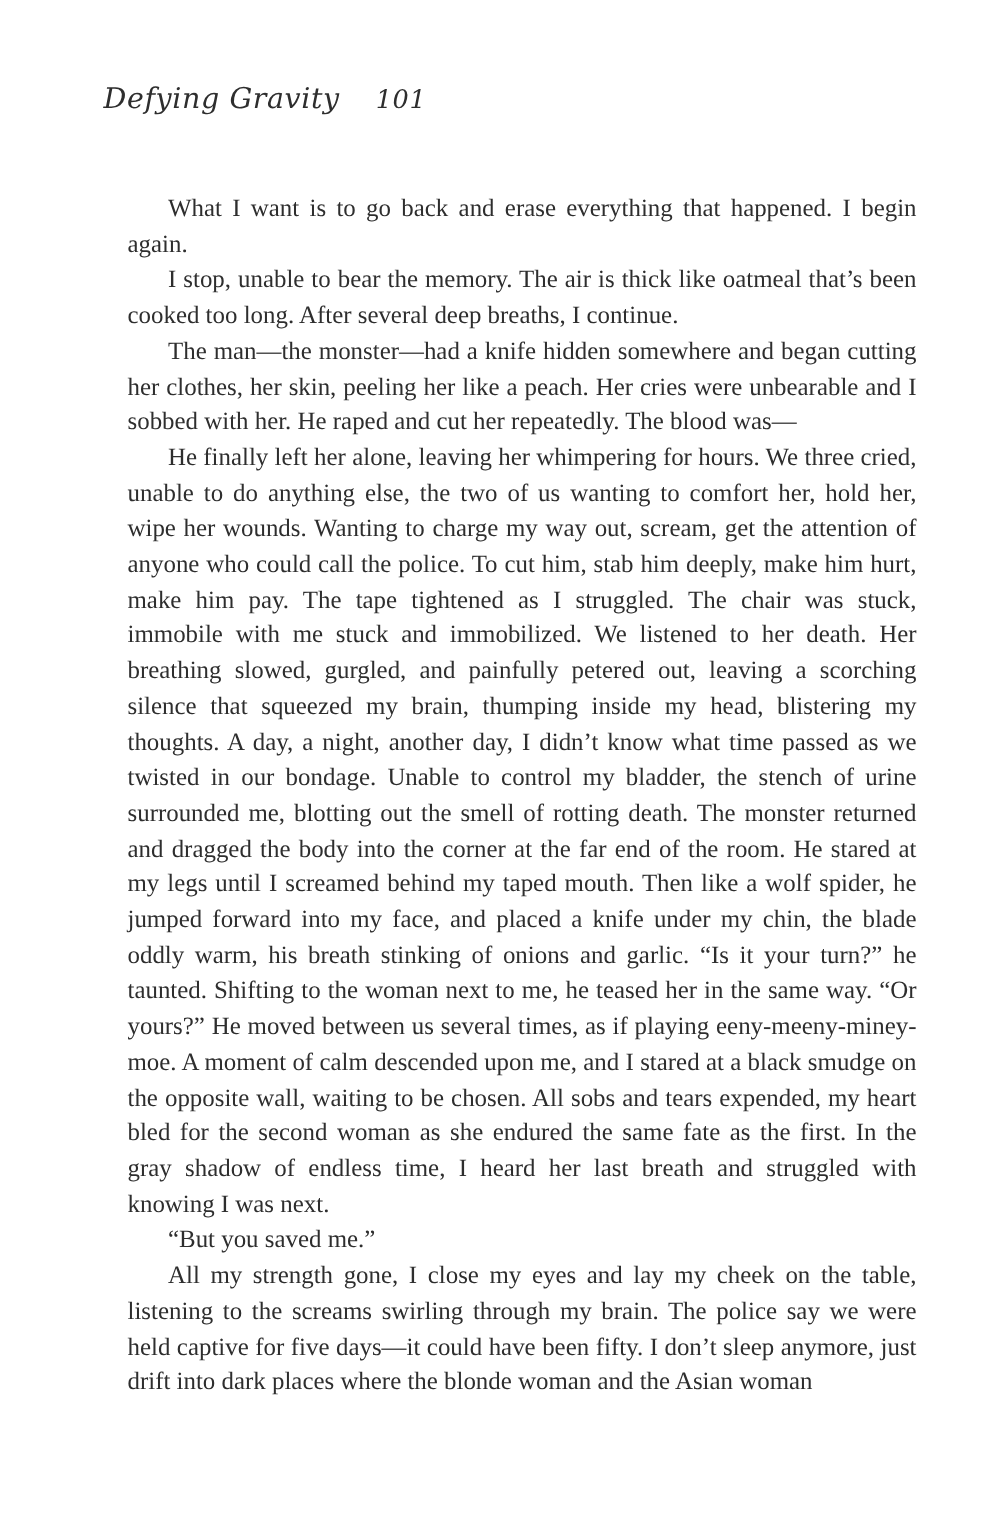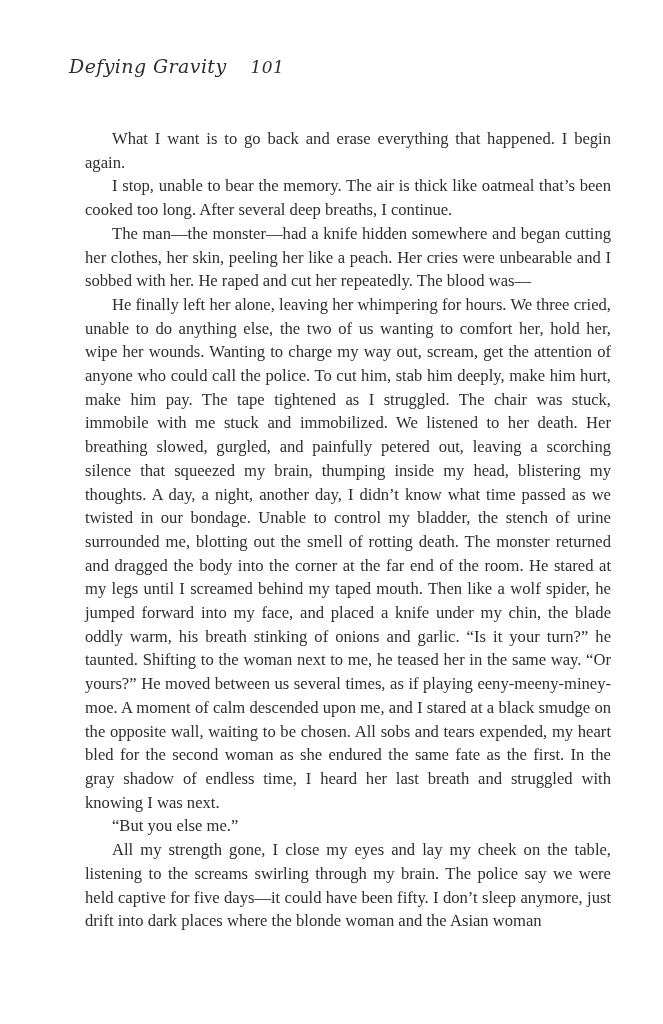--- a/index.html
+++ b/index.html
@@ -55,17 +55,17 @@
 
   <div class="running-header">
     <span class="book-title">Defying Gravity</span><span class="page-number">101</span>
   </div>
 
   <div class="body-text">
     <p>What I want is to go back and erase everything that happened. I begin again.</p>
     <p>I stop, unable to bear the memory. The air is thick like oatmeal that’s been cooked too long. After several deep breaths, I continue.</p>
     <p>The man—the monster—had a knife hidden somewhere and began cutting her clothes, her skin, peeling her like a peach. Her cries were unbearable and I sobbed with her. He raped and cut her repeatedly. The blood was—</p>
     <p>He finally left her alone, leaving her whimpering for hours. We three cried, unable to do anything else, the two of us wanting to comfort her, hold her, wipe her wounds. Wanting to charge my way out, scream, get the attention of anyone who could call the police. To cut him, stab him deeply, make him hurt, make him pay. The tape tightened as I struggled. The chair was stuck, immobile with me stuck and immobilized. We listened to her death. Her breathing slowed, gurgled, and painfully petered out, leaving a scorching silence that squeezed my brain, thumping inside my head, blistering my thoughts. A day, a night, another day, I didn’t know what time passed as we twisted in our bondage. Unable to control my bladder, the stench of urine surrounded me, blotting out the smell of rotting death. The monster returned and dragged the body into the corner at the far end of the room. He stared at my legs until I screamed behind my taped mouth. Then like a wolf spider, he jumped forward into my face, and placed a knife under my chin, the blade oddly warm, his breath stinking of onions and garlic. “Is it your turn?” he taunted. Shifting to the woman next to me, he teased her in the same way. “Or yours?” He moved between us several times, as if playing eeny-meeny-miney-moe. A moment of calm descended upon me, and I stared at a black smudge on the opposite wall, waiting to be chosen. All sobs and tears expended, my heart bled for the second woman as she endured the same fate as the first. In the gray shadow of endless time, I heard her last breath and struggled with knowing I was next.</p>
-    <p>“But you else me.”</p>
+    <p>“But you saved me.”</p>
     <p>All my strength gone, I close my eyes and lay my cheek on the table, listening to the screams swirling through my brain. The police say we were held captive for five days—it could have been fifty. I don’t sleep anymore, just drift into dark places where the blonde woman and the Asian woman</p>
   </div>
 
 </div>
 
 </body></html>

